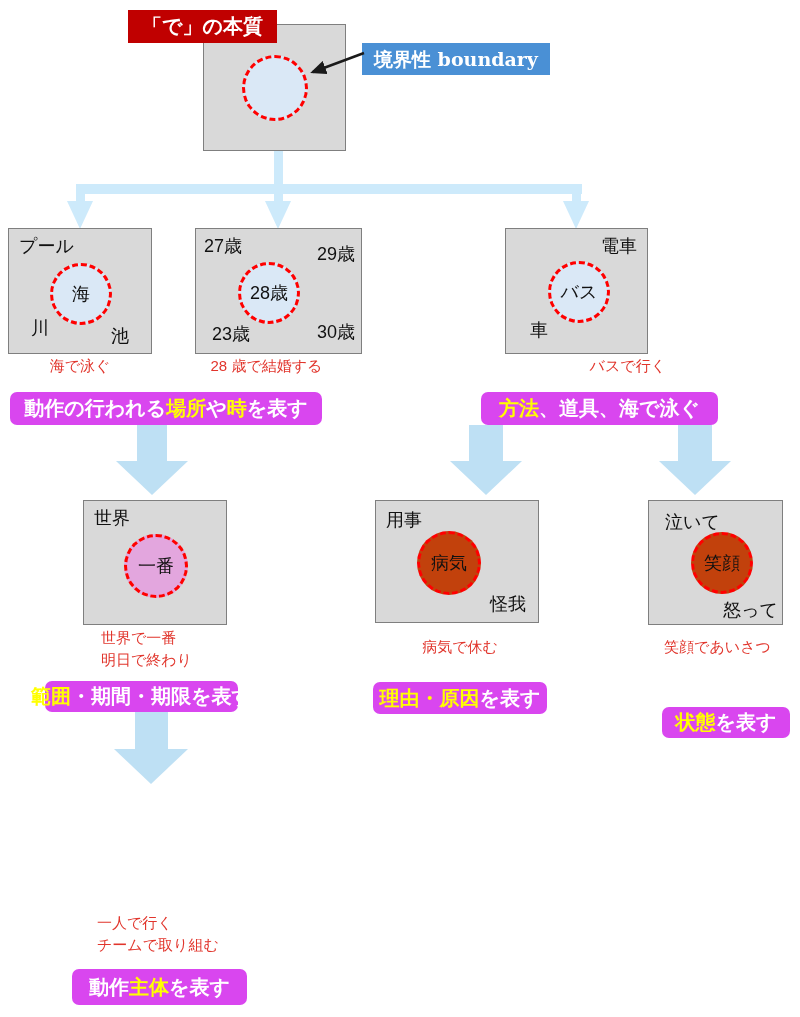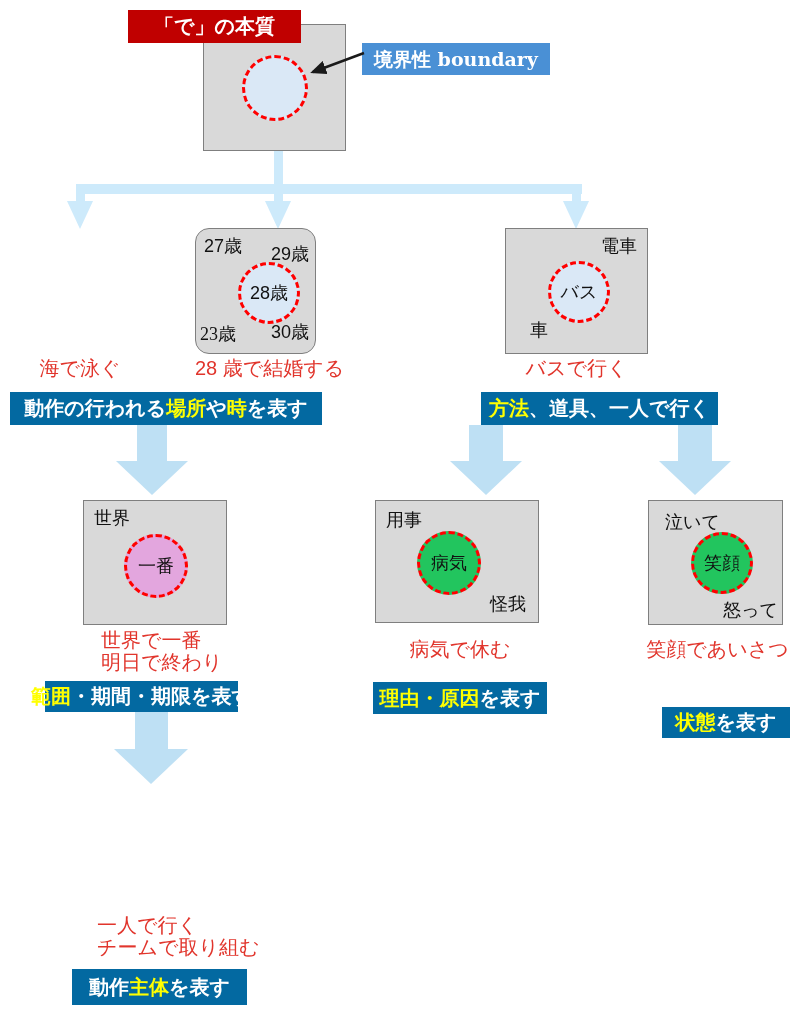--- a/index.html
+++ b/index.html
@@ -4,29 +4,29 @@
 <style>
   html,body{margin:0;padding:0;background:#ffffff;}
   body{font-family:"Liberation Sans","DejaVu Sans",sans-serif;}
   #canvas{position:relative;width:800px;height:1017px;background:#ffffff;overflow:hidden;}
   .abs{position:absolute;}
   .gbox{position:absolute;background:#D9D9D9;border:1.5px solid #7F7F7F;box-sizing:border-box;}
   .circle{position:absolute;box-sizing:border-box;border:3px dashed #FF0000;border-radius:50%;
           display:flex;align-items:center;justify-content:center;font-size:18px;color:#111;}
   .c-blue{background:#DAE8F6;}
   .c-pink{background:#E3A6DE;}
-  .c-green{background:#22c55e;}
+  .c-green{background:#c2410c;}
   .corner{position:absolute;font-size:18px;color:#111;white-space:nowrap;line-height:1.1;}
-  .caption{position:absolute;color:#E1352C;font-size:20px;white-space:nowrap;line-height:1.15;}
+  .caption{position:absolute;color:#E1352C;font-size:15px;white-space:nowrap;line-height:1.15;}
   .caption.ctr{text-align:center;}
-  .banner{position:absolute;background:#0369a1;color:#ffffff;font-weight:bold;font-size:20px;
-          display:flex;align-items:center;justify-content:center;white-space:nowrap;box-sizing:border-box;}
+  .banner{position:absolute;background:#d946ef;color:#ffffff;font-weight:bold;font-size:20px;
+          display:flex;align-items:center;justify-content:center;white-space:nowrap;box-sizing:border-box;border-radius:7px;}
   .banner .hl{color:#FFFF00;}
   .titlebox{position:absolute;background:#C00000;color:#ffffff;font-weight:bold;font-size:20px;
-            line-height:33px;height:33px;padding:0 26px;z-index:6;white-space:nowrap;}
+            line-height:33px;height:33px;padding:0 14px;z-index:6;white-space:nowrap;}
   .blabel{position:absolute;background:#4A90D5;color:#ffffff;font-weight:bold;font-size:19px;
           font-family:"DejaVu Serif","Liberation Serif",serif;line-height:32px;height:32px;
           padding:0 12px;white-space:nowrap;}
   .stem{position:absolute;background:#CDEAFB;}
   .bstem{position:absolute;background:#BEE0F4;}
   .tri{position:absolute;width:0;height:0;}
   .tri.light{border-left:13px solid transparent;border-right:13px solid transparent;border-top:28px solid #CDEAFB;}
   .tri.block{border-left:36px solid transparent;border-right:36px solid transparent;border-top:34px solid #BEE0F4;}
   .tri.block2{border-left:37px solid transparent;border-right:37px solid transparent;border-top:35px solid #BEE0F4;}
 </style>
@@ -50,52 +50,60 @@
 
   <div class="stem" style="left:274px;top:151px;width:9px;height:36px;"></div>
   <div class="stem" style="left:76px;top:184px;width:506px;height:10px;"></div>
   <div class="stem" style="left:76px;top:193px;width:9px;height:9px;"></div>
   <div class="tri light" style="left:67px;top:201px;"></div>
   <div class="stem" style="left:274px;top:193px;width:9px;height:9px;"></div>
   <div class="tri light" style="left:265px;top:201px;"></div>
   <div class="stem" style="left:572px;top:193px;width:9px;height:9px;"></div>
   <div class="tri light" style="left:563px;top:201px;"></div>
 
+  <div class="gbox" style="left:8px;top:228px;width:144px;height:126px;">
+    <span class="corner" style="left:10px;top:8px;">プール</span>
+    <span class="corner" style="left:22px;top:90px;">川</span>
+    <span class="corner" style="right:22px;top:98px;">池</span>
+    <div class="circle c-blue" style="left:41px;top:34px;width:62px;height:62px;">
+      <span>海</span>
+    </div>
+  </div>
   <div class="caption ctr" style="left:8px;top:357px;width:144px;">海で泳ぐ</div>
 
-  <div class="gbox" style="left:195px;top:228px;width:121px;height:126px;border-radius:14px;">
+  <div class="gbox" style="left:195px;top:228px;width:167px;height:126px;">
     <span class="corner" style="left:8px;top:8px;">27歳</span>
     <span class="corner" style="right:6px;top:16px;">29歳</span>
-    <span class="corner" style="left:4px;top:96px;font-family:Liberation Serif, serif;">23歳</span>
+    <span class="corner" style="left:16px;top:96px;">23歳</span>
     <span class="corner" style="right:6px;top:94px;">30歳</span>
     <div class="circle c-blue" style="left:42px;top:33px;width:62px;height:62px;">
       <span>28歳</span>
     </div>
   </div>
   <div class="caption ctr" style="left:195px;top:357px;width:143px;">28 歳で結婚する</div>
 
   <div class="gbox" style="left:505px;top:228px;width:143px;height:126px;">
     <span class="corner" style="right:10px;top:8px;">電車</span>
     <span class="corner" style="left:24px;top:92px;">車</span>
     <div class="circle c-blue" style="left:42px;top:32px;width:62px;height:62px;">
       <span>バス</span>
     </div>
   </div>
-  <div class="caption ctr" style="left:505px;top:357px;width:143px;">バスで行く</div>
+  <div class="caption ctr" style="left:523px;top:357px;width:143px;text-align:right;">バスで行く</div>
 
   <div class="banner" style="left:10px;top:392px;width:312px;height:33px;">
     <span>動作の行われる</span>
       <span class="hl">場所</span>
       <span>や</span>
       <span class="hl">時</span>
       <span>を表す</span>
   </div>
   <div class="banner" style="left:481px;top:392px;width:237px;height:33px;">
     <span class="hl">方法</span>
-      <span>、道具、一人で行く</span>
+      <span>、道具、海で泳ぐ</span>
   </div>
 
   <div class="bstem" style="left:137px;top:425px;width:30px;height:37px;"></div>
   <div class="tri block" style="left:116px;top:461px;"></div>
   <div class="bstem" style="left:469px;top:425px;width:34px;height:37px;"></div>
   <div class="tri block" style="left:450px;top:461px;"></div>
   <div class="bstem" style="left:678px;top:425px;width:34px;height:37px;"></div>
   <div class="tri block" style="left:659px;top:461px;"></div>
 
   <div class="gbox" style="left:83px;top:500px;width:144px;height:125px;">

